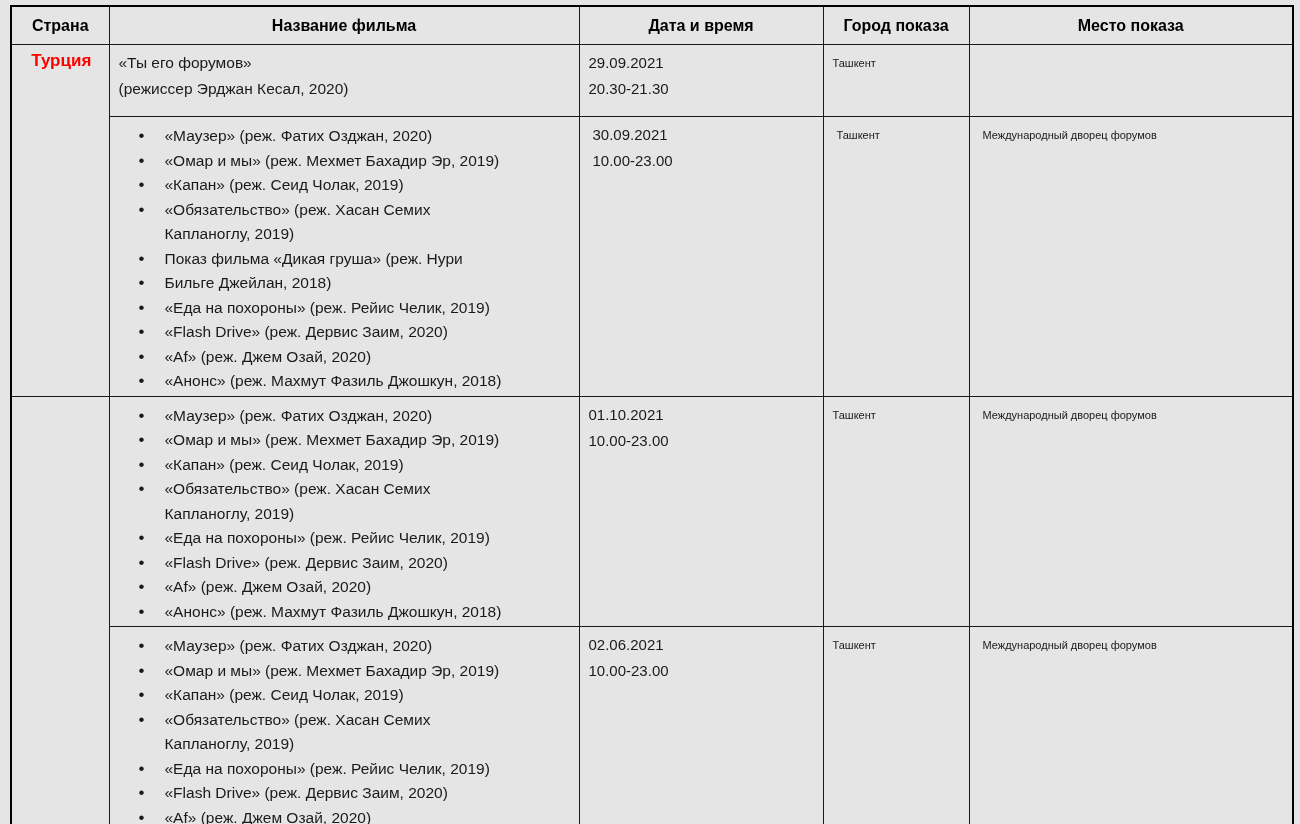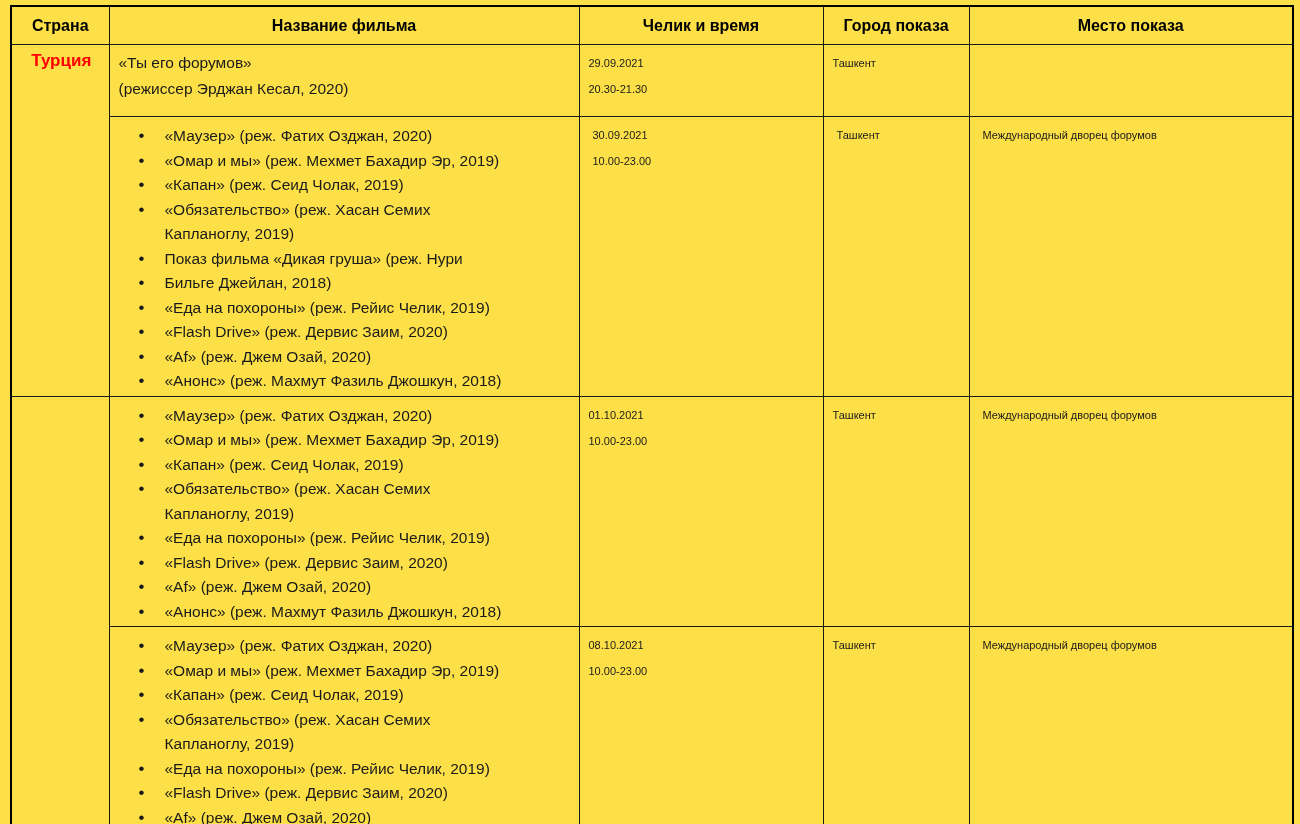--- a/index.html
+++ b/index.html
@@ -6,21 +6,21 @@
     margin: 0;
     padding: 0;
     background: #ffffff;
     font-family: "Liberation Sans", "DejaVu Sans", sans-serif;
     color: #1a1a1a;
   }
   .page {
     position: relative;
     width: 1300px;
     height: 824px;
-    background: #fde047;
+    background: #e5e5e5;
     overflow: hidden;
   }
   table.schedule {
     position: absolute;
     left: 10px;
     top: 5px;
     width: 1282px;
     border-collapse: collapse;
     table-layout: fixed;
     border: 2px solid #000000;
@@ -70,21 +70,21 @@
     white-space: pre-line;
   }
   ul.film-list li::before {
     content: "\2022";
     position: absolute;
     left: 2px;
     top: 0;
     font-size: 17px;
   }
   td.date-cell {
-    font-size: 11px;
+    font-size: 15px;
     line-height: 26px;
     padding: 5px 8px 4px 9px;
   }
   td.city-cell, td.place-cell {
     font-size: 11px;
     line-height: 24px;
     padding: 6px 8px 4px 9px;
   }
   td.place-cell { padding-left: 13px; }
   tr.r1 > td { height: 61px; }
@@ -101,21 +101,21 @@
       <col style="width:98px">
       <col style="width:470px">
       <col style="width:244px">
       <col style="width:146px">
       <col style="width:324px">
     </colgroup>
     <thead>
       <tr>
         <th>Страна</th>
         <th>Название фильма</th>
-        <th>Челик и время</th>
+        <th>Дата и время</th>
         <th>Город показа</th>
         <th>Место показа</th>
       </tr>
     </thead>
     <tbody>
       <tr class="r1">
         <td class="country-cell" rowspan="2">
           <span>Турция</span>
         </td>
         <td class="film-cell">
@@ -181,21 +181,21 @@
               <li>«Омар и мы» (реж. Мехмет Бахадир Эр, 2019)</li>
               <li>«Капан» (реж. Сеид Чолак, 2019)</li>
               <li>«Обязательство» (реж. Хасан Семих
 Капланоглу, 2019)</li>
               <li>«Еда на похороны» (реж. Рейис Челик, 2019)</li>
               <li>«Flash Drive» (реж. Дервис Заим, 2020)</li>
               <li>«Af» (реж. Джем Озай, 2020)</li>
             </ul>
         </td>
         <td class="date-cell">
-          <div>08.10.2021</div>
+          <div>02.06.2021</div>
           <div>10.00-23.00</div>
         </td>
         <td class="city-cell">Ташкент</td>
         <td class="place-cell">Международный дворец форумов</td>
       </tr>
     </tbody>
   </table>
 </div>
 
 </body></html>

